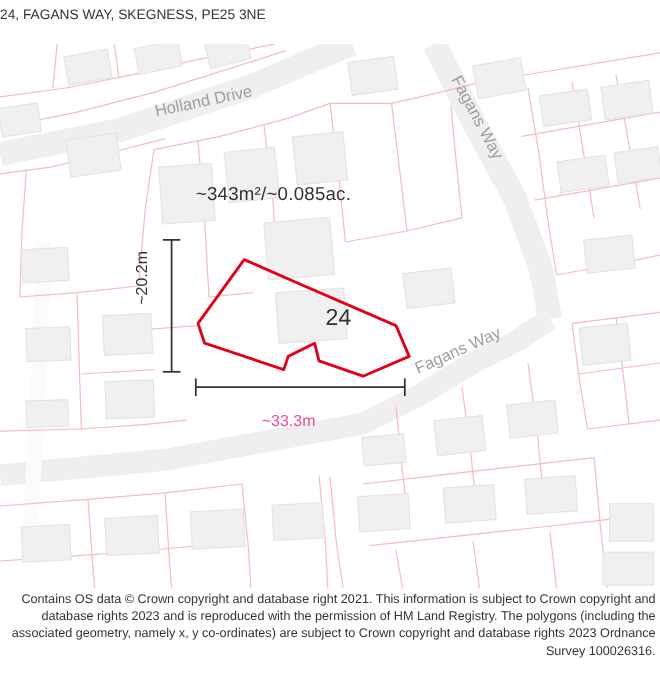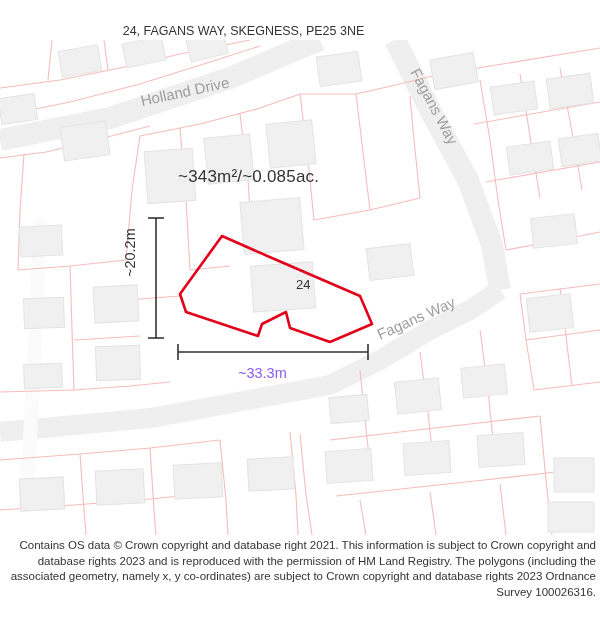--- a/index.html
+++ b/index.html
@@ -17,22 +17,22 @@
   .page {
     position: relative;
     width: 600px;
     height: 625px;
   }
   .header {
     position: absolute;
     top: 0;
     left: 0;
     width: 487px;
-    text-align: center;
-    padding-top: 23px;
+    text-align: left;
+    padding-top: 5px;
   }
   .title {
     font-size: 12.5px;
     color: #333333;
     line-height: 16px;
     white-space: nowrap;
   }
   .subtitle {
     font-size: 11.5px;
     color: #444444;
@@ -66,29 +66,29 @@
     left: 178px;
     top: 127px;
     font-size: 17px;
     color: #333333;
     letter-spacing: 0.2px;
   }
   .house-number {
     position: absolute;
     left: 296px;
     top: 237px;
-    font-size: 13px;
+    font-size: 21px;
     color: #333333;
   }
   .dim-horizontal {
     position: absolute;
     left: 238px;
-    top: 325px;
+    top: 335px;
     font-size: 14.5px;
-    color: #8b5cf6;
+    color: #ec4899;
     text-align: center;
   }
   .dim-vertical {
     position: absolute;
     left: 122px;
     top: 237px;
     font-size: 14.5px;
     color: #333333;
     transform: rotate(-90deg);
     transform-origin: left top;

